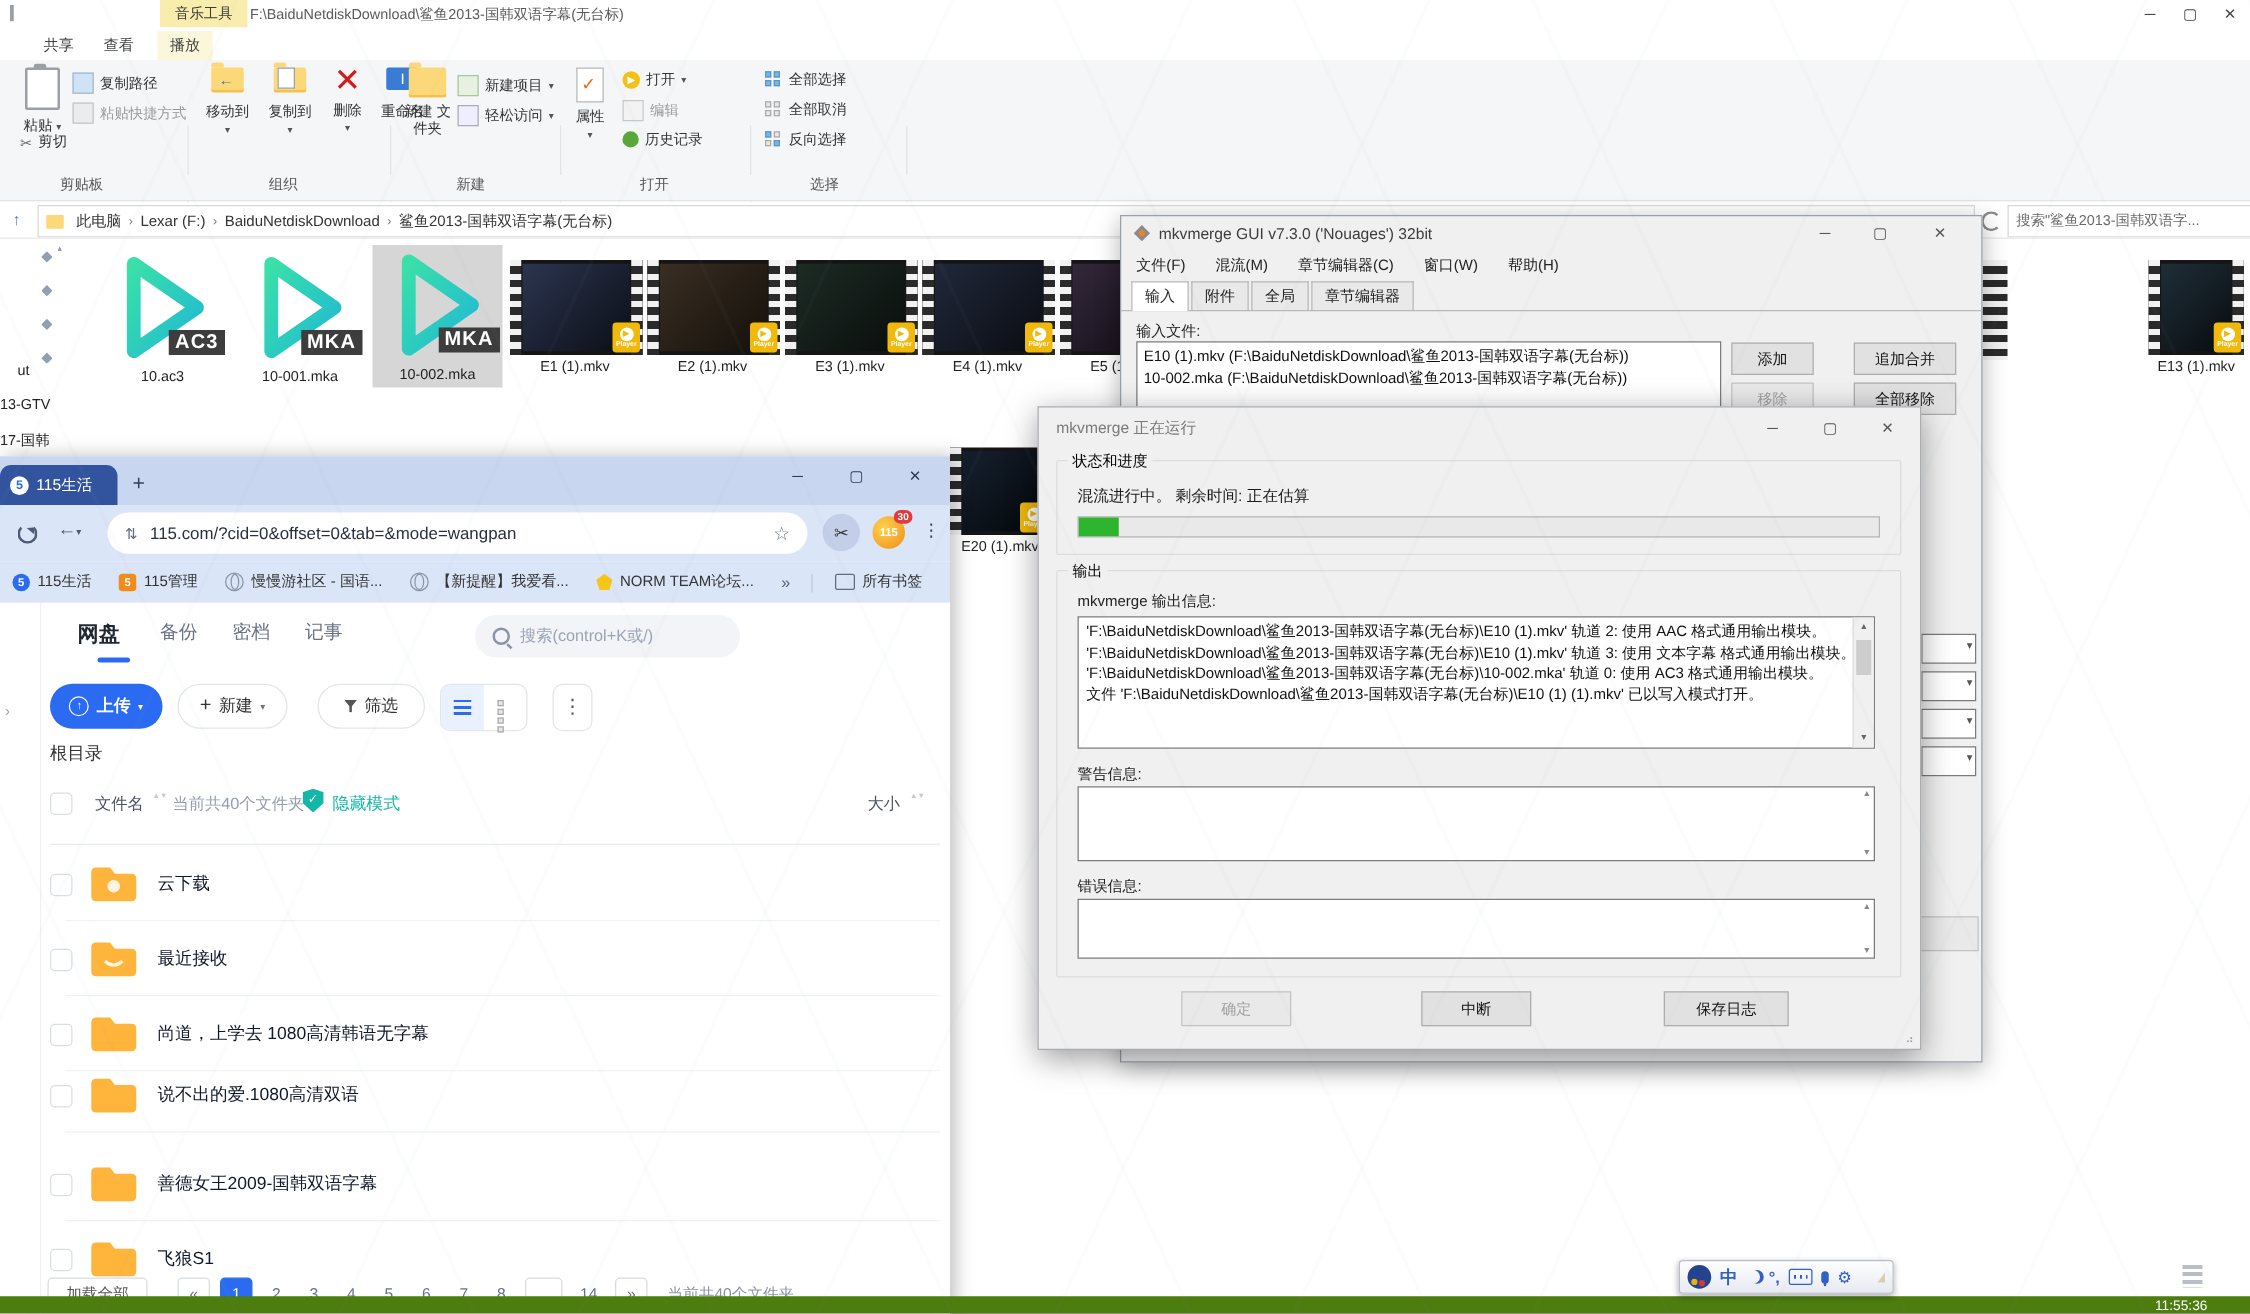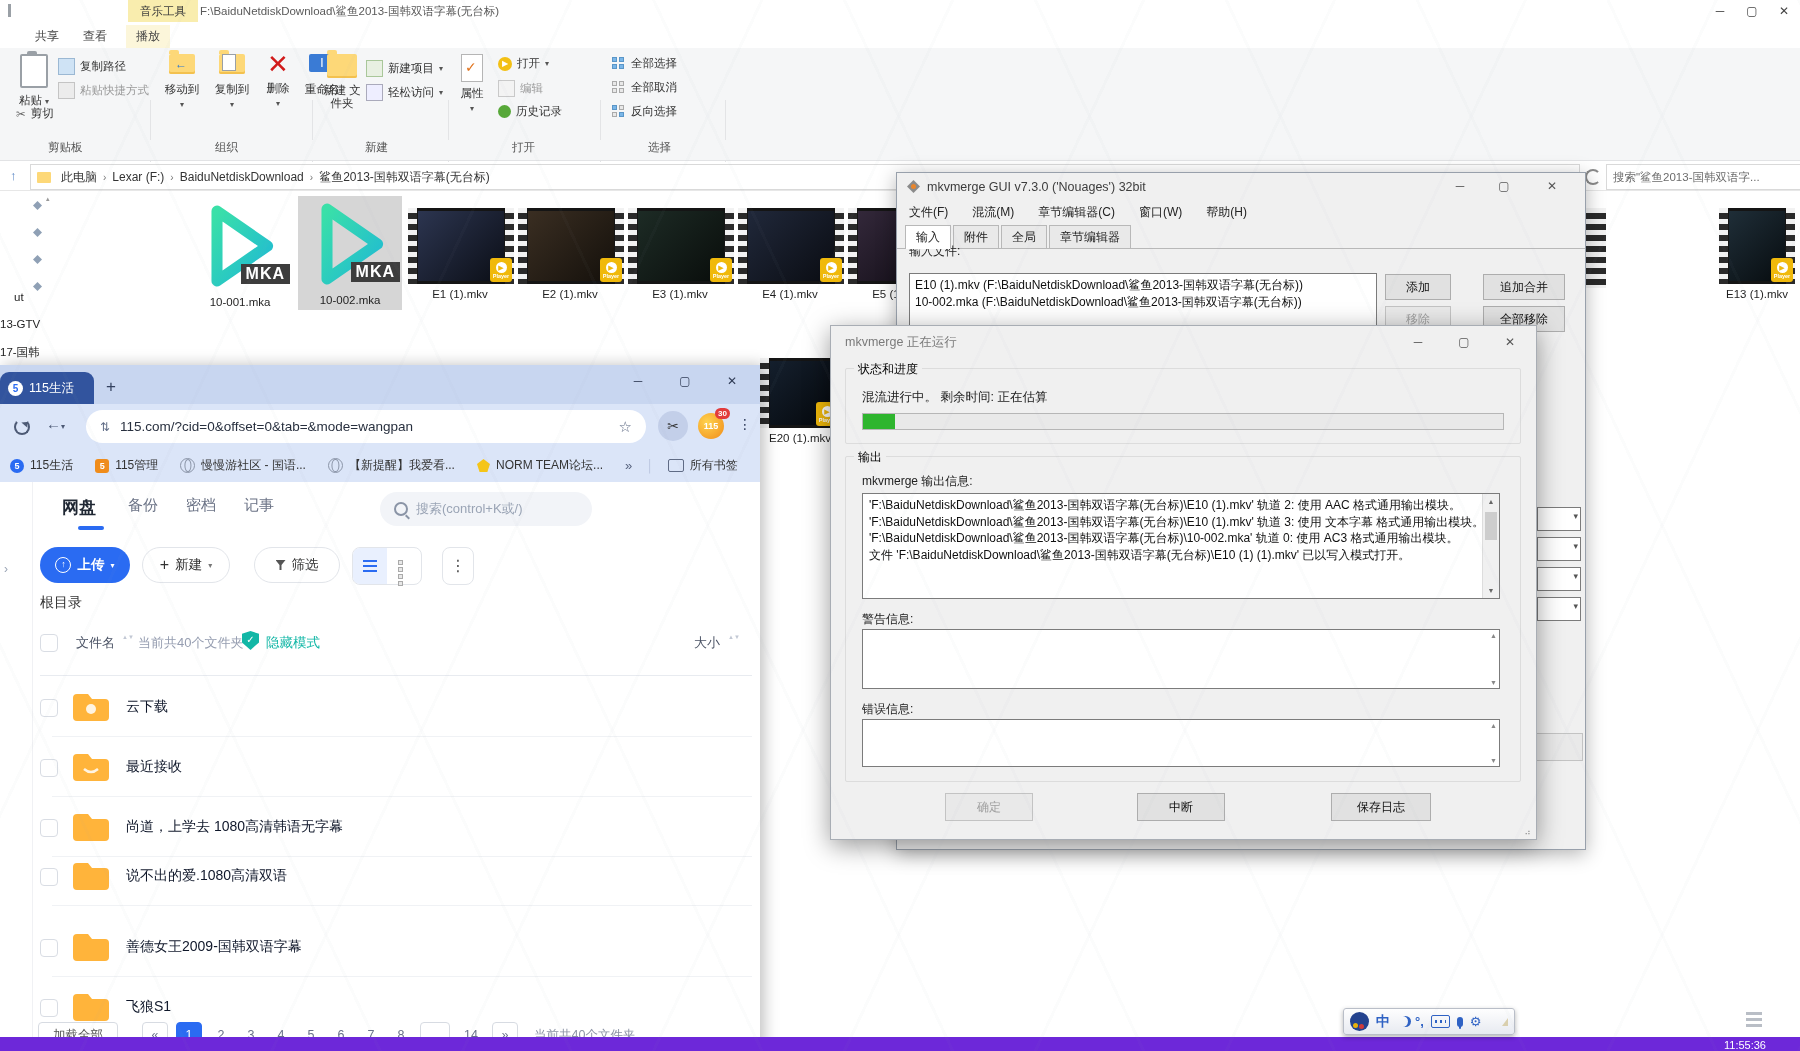--- a/index.html
+++ b/index.html
@@ -101,21 +101,21 @@
   .legend{position:absolute;top:-8px;left:8px;background:#f0f0f0;padding:0 4px;font-size:12px;color:#000000;}
   .pbar{position:absolute;height:15px;background:#e9e9e9;border:1px solid #b6b6b6;}
   .pfill{height:100%;background:#2eb52e;}
   .outline12{font-size:12px;line-height:16.5px;color:#101010;white-space:nowrap;}
   .sbar{position:absolute;right:0;top:0;width:16px;height:100%;background:#f0f0f0;border-left:1px solid #ddd;}
   .sarr{position:absolute;left:0;width:16px;height:15px;text-align:center;font-size:7px;color:#666;line-height:15px;}
   .sthumb{position:absolute;left:2px;top:18px;width:12px;height:28px;background:#cdcdcd;}
   .tinyarr{position:absolute;right:2px;font-size:7px;color:#888;}
 
   
-  .taskbar{left:0;top:1037px;width:1800px;height:14px;background:#6d28d9;z-index:40;}
+  .taskbar{left:0;top:1037px;width:1800px;height:14px;background:#4d7c0f;z-index:40;}
   .imebar{left:1343px;top:1008px;width:172px;height:27px;background:linear-gradient(#fefefe,#e7eaf1);border:1px solid #b9bec8;border-radius:3px;box-shadow:0 2px 5px rgba(0,0,0,.3);z-index:45;display:flex;align-items:center;gap:7px;padding:0 6px;box-sizing:border-box;}
   .imeic{color:#2f62c4;font-size:13px;font-weight:bold;}
   .wm{left:0;top:0;width:1800px;height:1051px;z-index:60;pointer-events:none;opacity:.5;
      background:
       repeating-linear-gradient(115deg,transparent 0 170px,rgba(160,170,185,.07) 170px 173px),
       repeating-linear-gradient(65deg,transparent 0 170px,rgba(160,170,185,.07) 170px 173px);}
 </style>
 </head>
 <body>
 
@@ -282,20 +282,28 @@
     <span class="abs" style="left:46px;top:4px;font-size:7px;color:#999;">▴</span>
     <div class="pin" style="left:33px;top:10px;"></div>
     <div class="pin" style="left:33px;top:37px;"></div>
     <div class="pin" style="left:33px;top:64px;"></div>
     <div class="pin" style="left:33px;top:91px;"></div>
     <div class="navlbl" style="left:2px;top:100px;padding-left:12px;">ut</div>
     <div class="navlbl" style="left:0px;top:127px;">13-GTV</div>
     <div class="navlbl" style="left:0px;top:154px;">17-国韩</div>
   </div>
 
+  <div class="abs tile" style="left:78px;top:198px;">
+    <div class="aico">
+      <svg width="92" height="92" viewBox="0 0 100 100">
+          <path d="M25 12 L80 50 L25 88 Z" fill="none" stroke="url(#tealGrad)" stroke-width="12" stroke-linejoin="round"></path>
+        </svg>
+      <span class="abadge">AC3</span></div>
+    <div class="lbl">10.ac3</div>
+    </div>
   <div class="abs tile" style="left:188px;top:198px;">
     <div class="aico">
       <svg width="92" height="92" viewBox="0 0 100 100">
           <path d="M25 12 L80 50 L25 88 Z" fill="none" stroke="url(#tealGrad)" stroke-width="12" stroke-linejoin="round"></path>
         </svg>
       <span class="abadge">MKA</span></div>
     <div class="lbl">10-001.mka</div>
     </div>
   <div class="abs tile sel" style="left:298px;top:196px;padding-bottom:4px;">
     <div class="aico">
@@ -576,21 +584,21 @@
       <span class="gui-tab" style="left:152px;">章节编辑器</span>
       <div class="abs" style="left:0;top:23px;width:100%;height:1px;background:#b8b8b8;"></div>
     </div>
     <div class="abs" style="left:0;top:28px;width:100%;height:22px;display:flex;gap:24px;padding-left:12px;align-items:center;box-sizing:border-box;">
       <span>文件(F)</span>
       <span>混流(M)</span>
       <span>章节编辑器(C)</span>
       <span>窗口(W)</span>
       <span>帮助(H)</span>
     </div>
-    <span class="abs" style="left:12px;top:70px;">输入文件:</span>
+    <span class="abs" style="left:12px;top:84px;">输入文件:</span>
     <div class="abs wbox" style="left:12px;top:100px;width:468px;height:240px;padding:3px 5px;box-sizing:border-box;">
       <div class="outline12">E10 (1).mkv (F:\BaiduNetdiskDownload\鲨鱼2013-国韩双语字幕(无台标))</div>
       <div class="outline12">10-002.mka (F:\BaiduNetdiskDownload\鲨鱼2013-国韩双语字幕(无台标))</div>
     </div>
     <div class="gbtn" style="left:488px;top:101px;width:64px;height:24px;">添加</div>
     <div class="gbtn" style="left:586px;top:101px;width:80px;height:24px;">追加合并</div>
     <div class="gbtn dis" style="left:488px;top:133px;width:64px;height:24px;">移除</div>
     <div class="gbtn" style="left:586px;top:133px;width:80px;height:24px;">全部移除</div>
 
     <div class="combo-frag" style="left:640px;top:334px;"></div>

